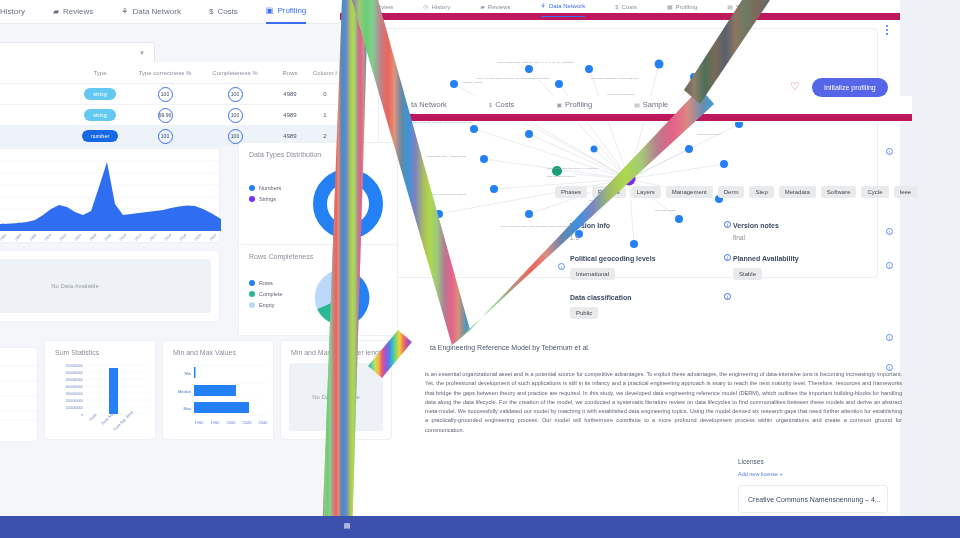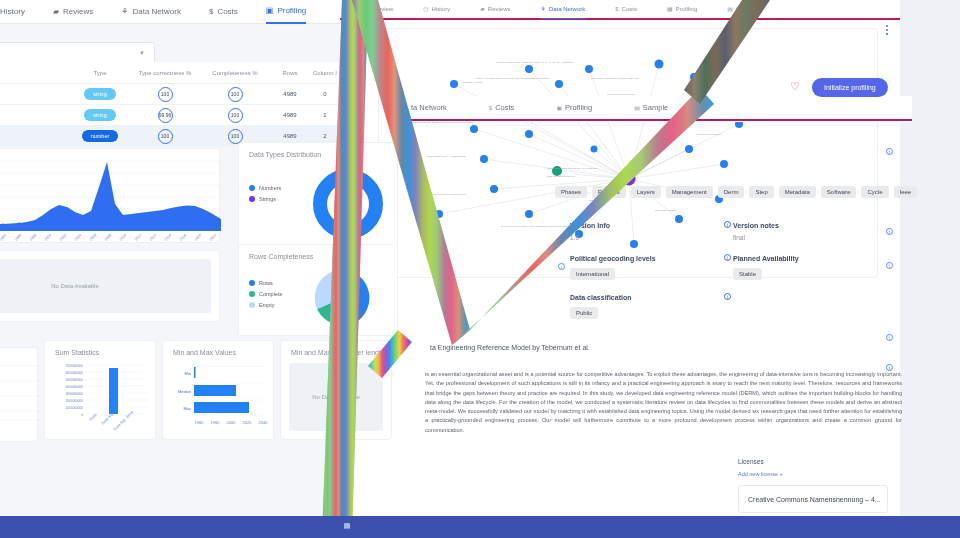--- a/index.html
+++ b/index.html
@@ -10,21 +10,21 @@
     position:relative;
     -webkit-font-smoothing:antialiased;
   }
   .layer { position:absolute; }
 
   
   #layer-detail { left:330px; top:0; width:630px; height:538px; background:#ffffff; overflow:hidden; }
   #right-gutter { position:absolute; right:0; top:0; width:60px; height:538px; background:#eef1f6; }
 
   .tabbar { display:flex; align-items:center; height:20px; padding-left:30px; gap:30px;
-            border-bottom:2px solid #be185d; background:#fff; }
+            border-bottom:7px solid #be185d; background:#fff; }
   .tabbar .tab { display:flex; align-items:center; gap:3px; font-size:6px; color:#8a8f99;
                  height:20px; line-height:20px; white-space:nowrap; cursor:pointer; }
   .tabbar .tab .ic { font-size:6px; color:#9aa0ab; }
   .tabbar .tab.active { color:#3b6ef6; border-bottom:1.5px solid #3b6ef6; }
   .tabbar .tab.active .ic { color:#3b6ef6; }
 
   #kebab { position:absolute; left:550px; top:20px; width:14px; height:20px;
            display:flex; flex-direction:column; align-items:center; justify-content:center; gap:2px; cursor:pointer; }
   #kebab i { width:2px; height:2px; background:#3b6ef6; border-radius:50%; display:block; }
 

